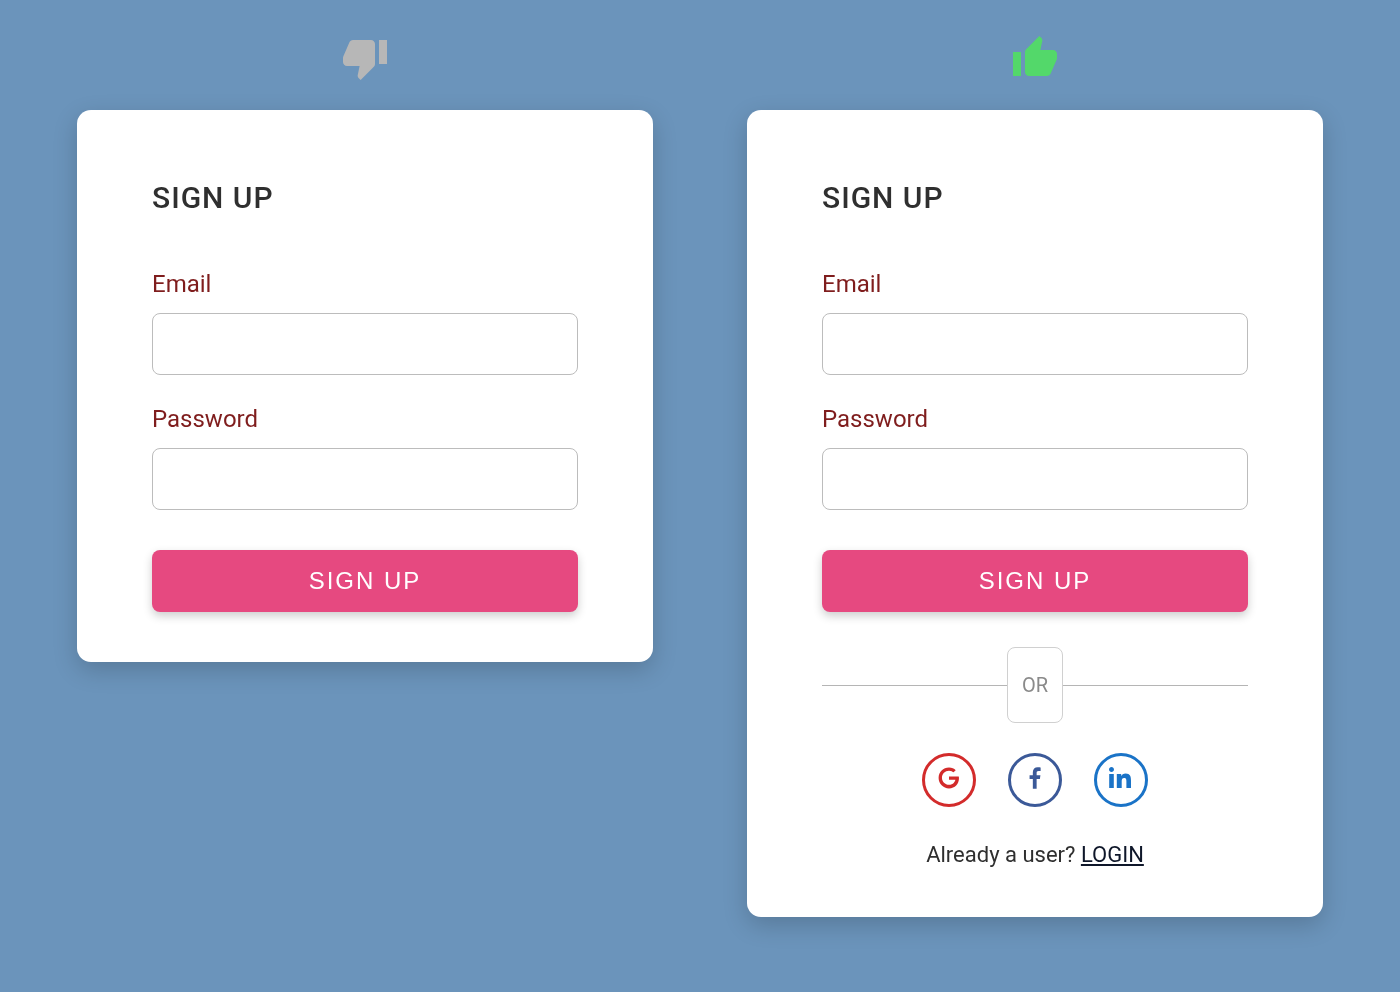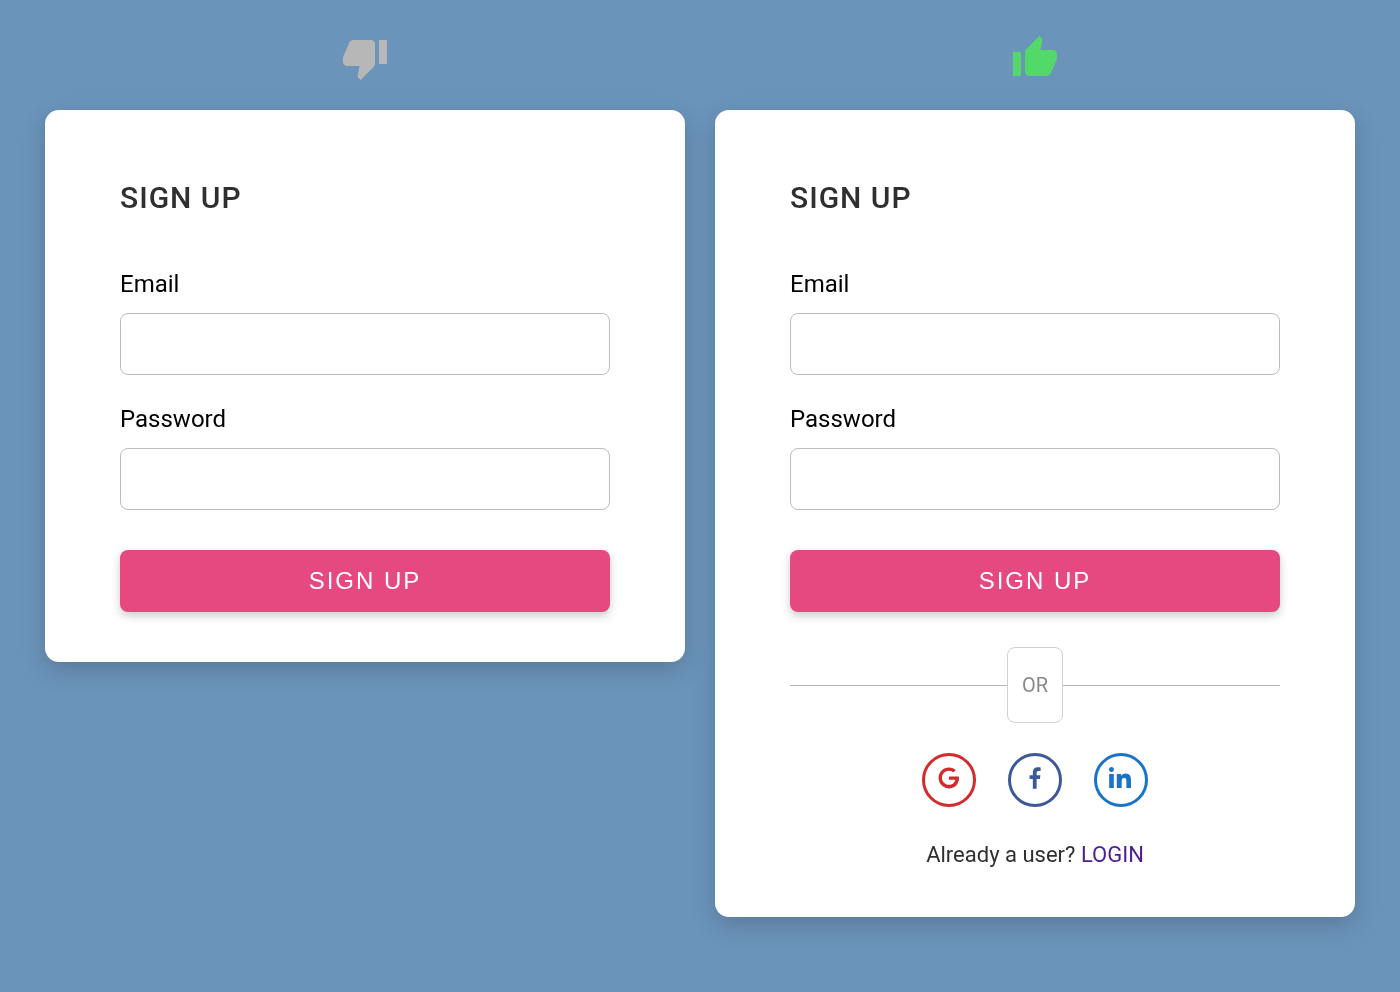--- a/index.html
+++ b/index.html
@@ -26,38 +26,38 @@
     .indicator-icon {
       height: 55px;
       display: flex;
       align-items: center;
       justify-content: center;
       margin-bottom: 25px;
     }
     .card {
       background: #fff;
       border-radius: 14px;
-      width: 640px;
+      width: 576px;
       padding: 70px 75px 50px 75px;
       box-shadow: 0 8px 24px rgba(0,0,0,0.18);
     }
     .card-title {
       font-size: 30px;
       font-weight: 500;
       color: #2f2f2f;
       letter-spacing: 1px;
       margin-bottom: 55px;
     }
     .field {
       margin-bottom: 30px;
     }
     .field-label {
       display: block;
       font-size: 24px;
-      color: #000000;
+      color: #7f1d1d;
       margin-bottom: 15px;
       font-weight: 400;
     }
     .field-input {
       width: 100%;
       height: 62px;
       border: 1px solid #bcbcbc;
       border-radius: 8px;
       padding: 0 16px;
       font-size: 20px;
@@ -117,21 +117,22 @@
     }
     .social-google { border: 3px solid #d32b2b; color: #d32b2b; }
     .social-facebook { border: 3px solid #3b5998; color: #3b5998; }
     .social-linkedin { border: 3px solid #1a73c7; color: #1a73c7; }
     .footer-line {
       text-align: center;
       font-size: 22px;
       color: #2f2f2f;
     }
     .footer-link {
-      color: #4c1d95;
+      color: #0f172a;
+      text-decoration: underline;
       cursor: pointer;
     }
   </style>
 </head>
 <body>
 
 <div class="example-column">
   <div class="indicator-icon">
     <svg width="52" height="48" viewBox="0 0 24 24" fill="#b7b7b7">
       <path d="M15 3H6c-.83 0-1.54.5-1.84 1.22l-3.02 7.05c-.09.23-.14.47-.14.73v2c0 1.1.9 2 2 2h6.31l-.95 4.57-.03.32c0 .41.17.79.44 1.06L9.83 23l6.59-6.59c.36-.36.58-.86.58-1.41V5c0-1.1-.9-2-2-2zm4 0v12h4V3h-4z"></path>

